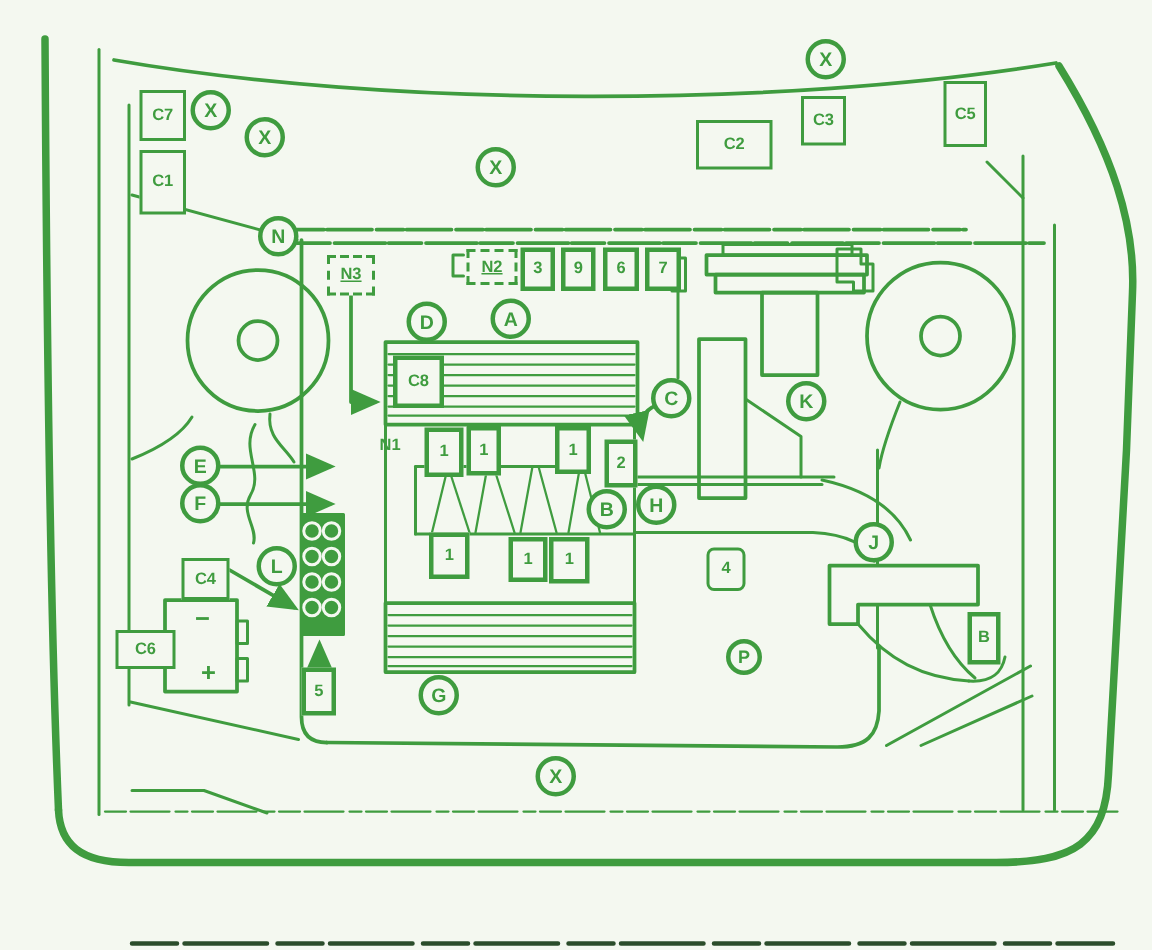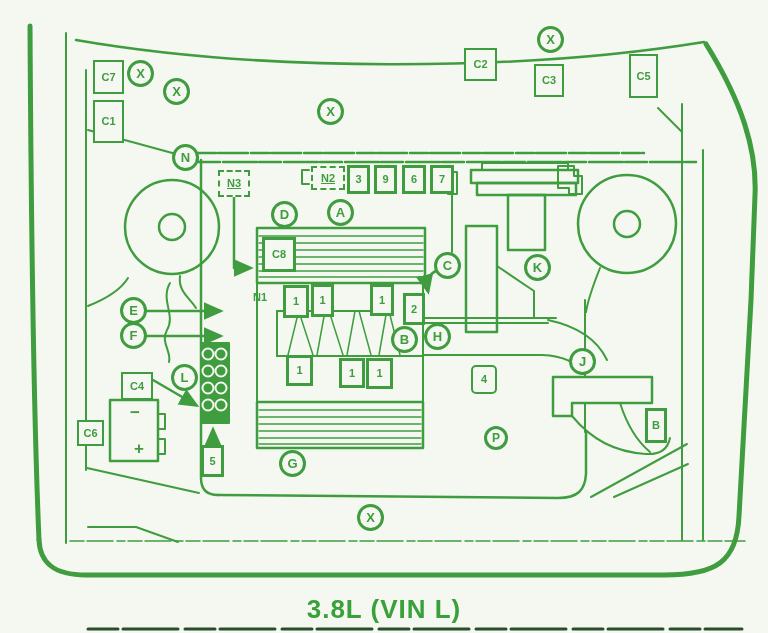--- a/index.html
+++ b/index.html
@@ -203,26 +203,26 @@
   <div class="cm" style="left:171px;top:364px">L</div>
   <div class="cm" style="left:391px;top:326px">B</div>
   <div class="cm" style="left:424px;top:323px">H</div>
   <div class="cm" style="left:569px;top:348px">J</div>
   <div class="cm small" style="left:484px;top:426px">P</div>
   <div class="cm" style="left:279px;top:450px">G</div>
   <div class="cm" style="left:357px;top:504px">X</div>
 
   <div class="bm" style="left:93px;top:60px;width:31px;height:34px">C7</div>
   <div class="bm" style="left:93px;top:100px;width:31px;height:43px">C1</div>
-  <div class="bm" style="left:464px;top:48px;width:33px;height:33px">C2</div>
+  <div class="bm" style="left:464px;top:80px;width:51px;height:33px">C2</div>
   <div class="bm" style="left:534px;top:64px;width:30px;height:33px">C3</div>
   <div class="bm" style="left:629px;top:54px;width:29px;height:44px">C5</div>
   <div class="bm thick" style="left:262px;top:237px;width:34px;height:35px">C8</div>
   <div class="bm" style="left:121px;top:372px;width:32px;height:28px">C4</div>
-  <div class="bm" style="left:77px;top:420px;width:27px;height:26px">C6</div>
+  <div class="bm" style="left:77px;top:420px;width:40px;height:26px">C6</div>
   <div class="bm thick" style="left:347px;top:165px;width:23px;height:29px">3</div>
   <div class="bm thick" style="left:374px;top:165px;width:23px;height:29px">9</div>
   <div class="bm thick" style="left:402px;top:165px;width:24px;height:29px">6</div>
   <div class="bm thick" style="left:430px;top:165px;width:24px;height:29px">7</div>
   <div class="bm thick" style="left:283px;top:285px;width:26px;height:33px">1</div>
   <div class="bm thick" style="left:311px;top:284px;width:23px;height:33px">1</div>
   <div class="bm thick" style="left:370px;top:284px;width:24px;height:32px">1</div>
   <div class="bm thick" style="left:403px;top:293px;width:22px;height:32px">2</div>
   <div class="bm thick" style="left:286px;top:355px;width:27px;height:31px">1</div>
   <div class="bm thick" style="left:339px;top:358px;width:26px;height:30px">1</div>
@@ -232,15 +232,14 @@
   <div class="bm thick" style="left:645px;top:408px;width:22px;height:35px">B</div>
 
   <div class="bm dashed" style="left:218px;top:170px;width:32px;height:27px">N3</div>
   <div class="bm dashed" style="left:311px;top:166px;width:34px;height:24px">N2</div>
 
   <div class="plain-label" style="left:253px;top:292px">N1</div>
 
   <div class="batt-sign" style="left:130px;top:404px">−</div>
   <div class="batt-sign" style="left:134px;top:440px">+</div>
 
-  <div class="diagram-title">3.8L (VIN L)</div>
 
 </div>
 
 </body></html>

